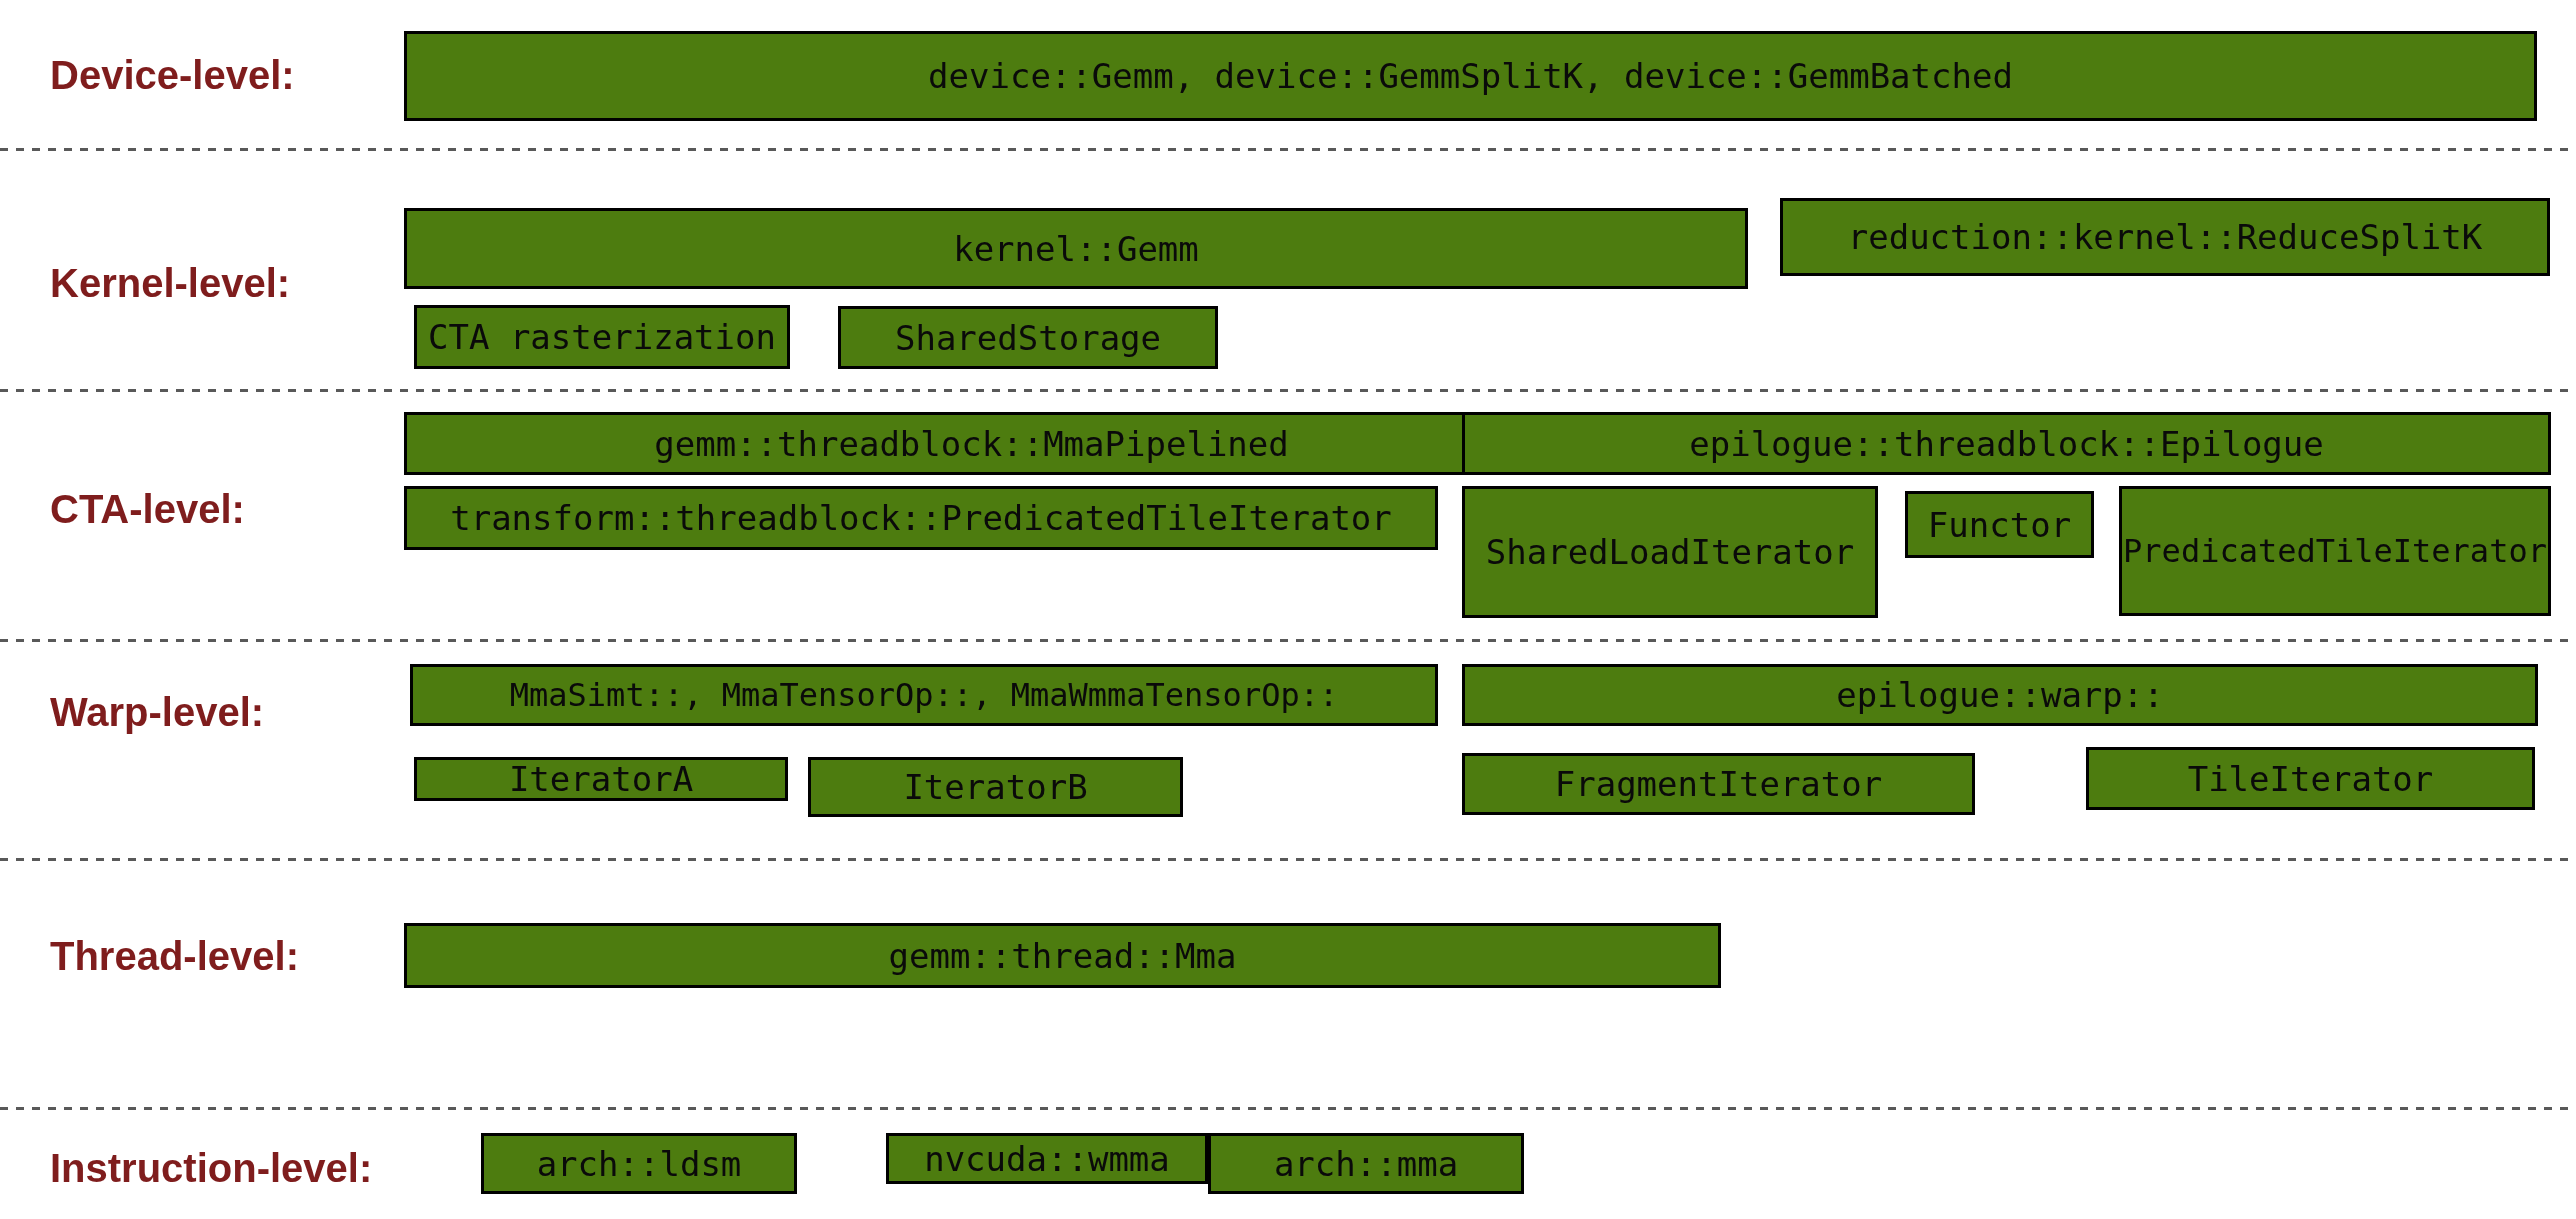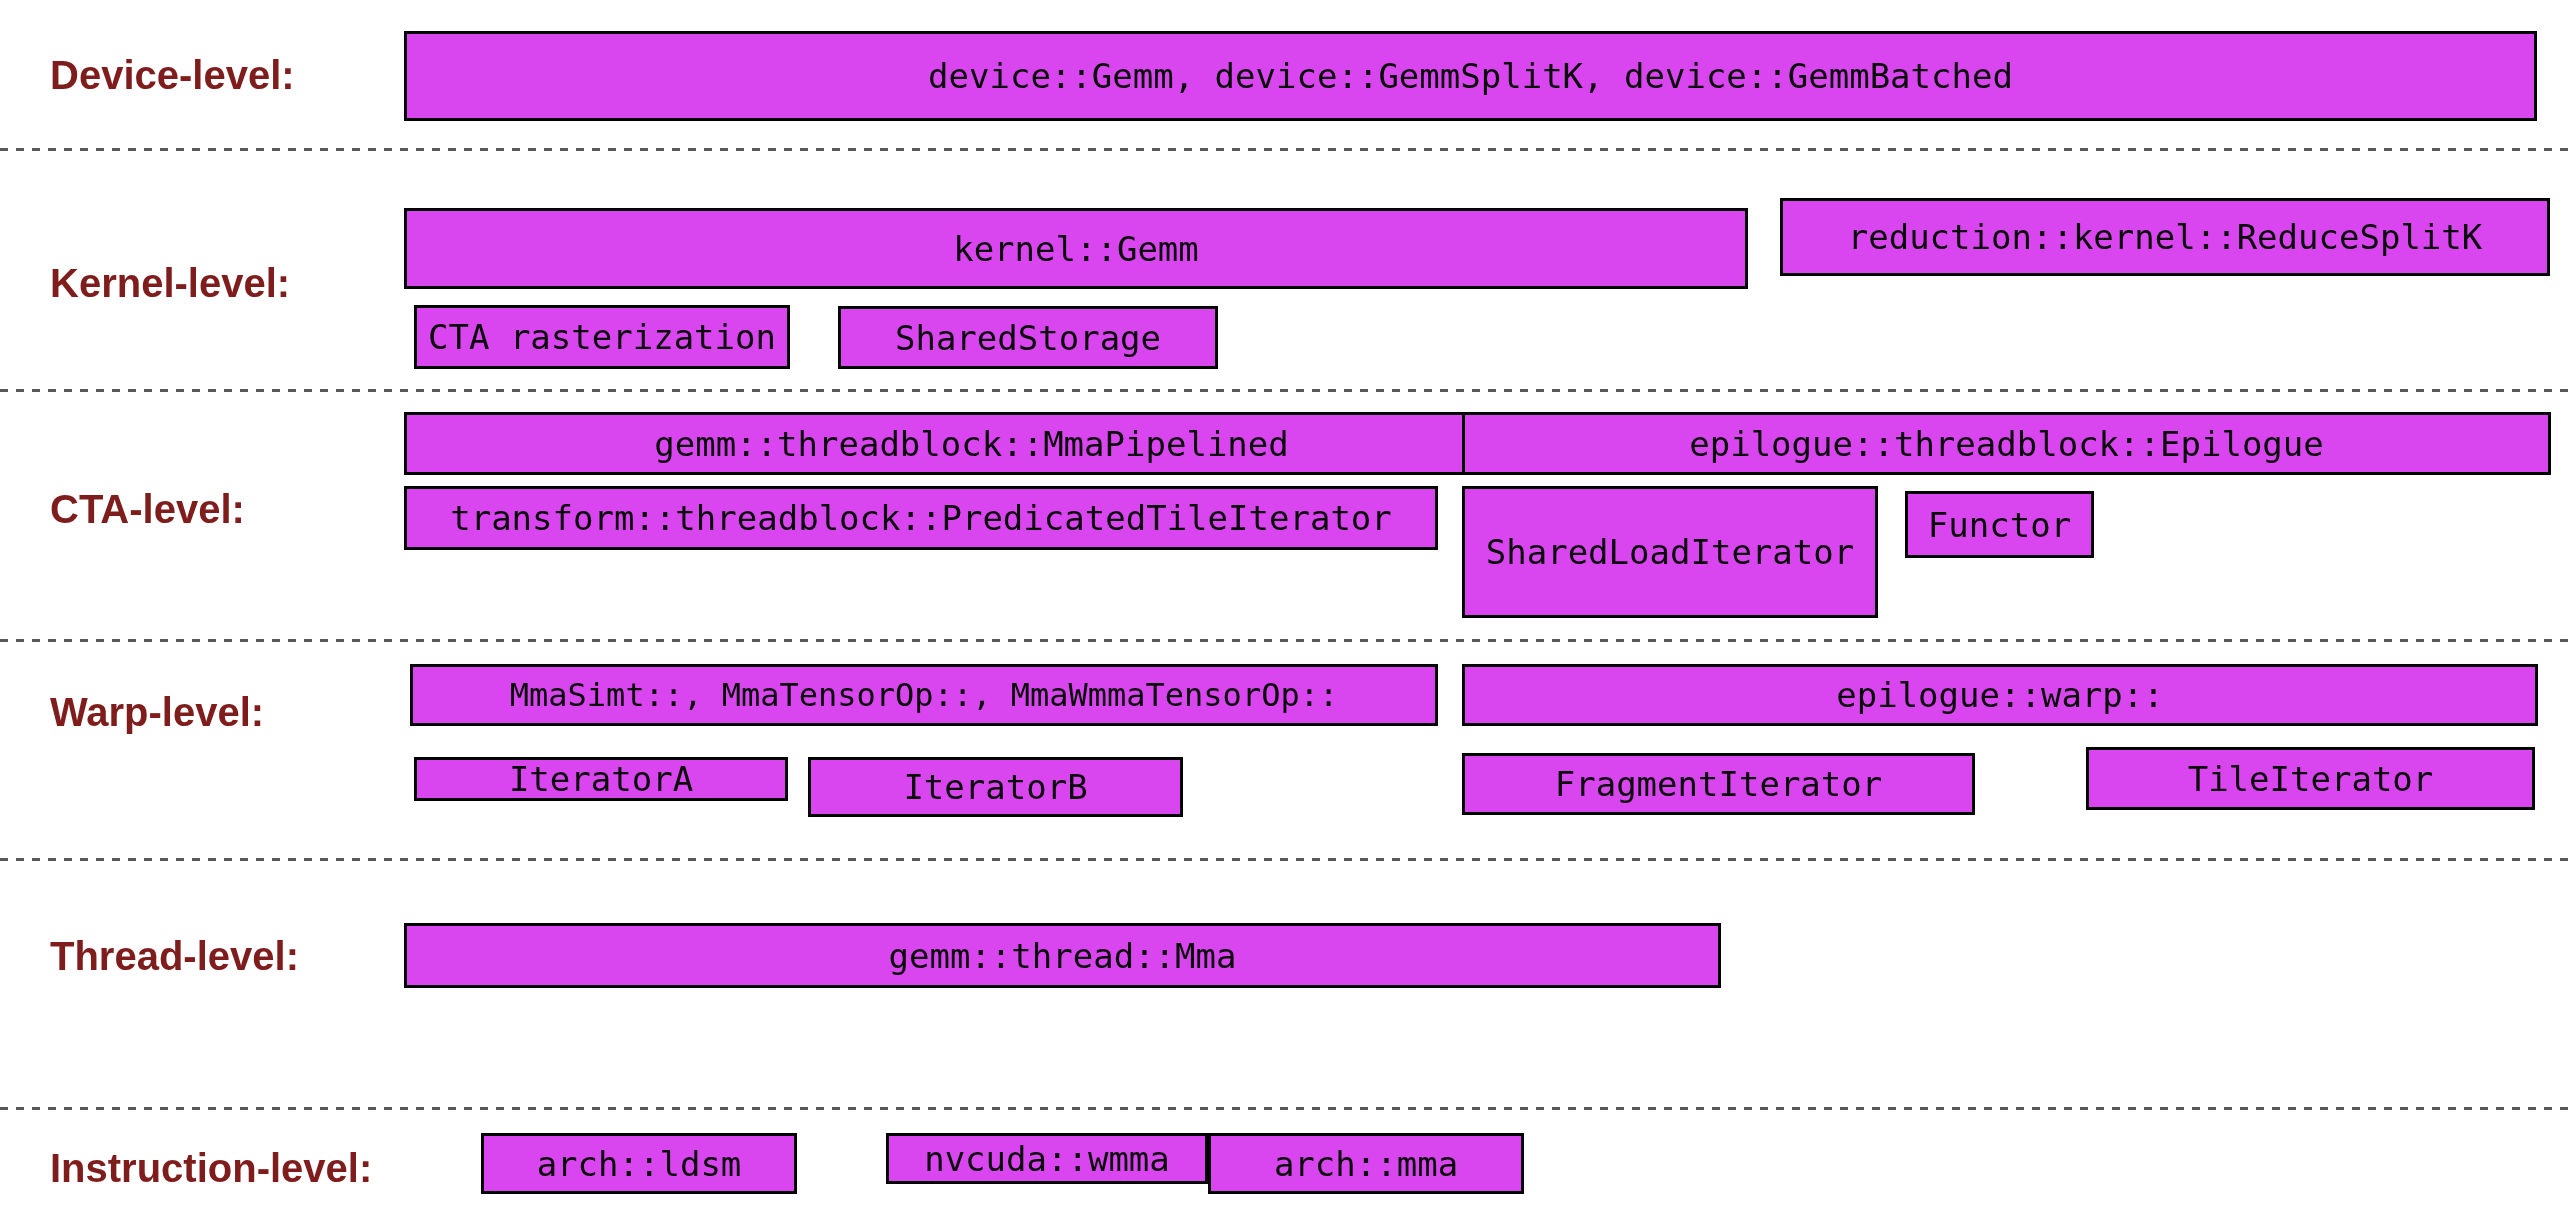--- a/index.html
+++ b/index.html
@@ -18,21 +18,21 @@
     font-weight:700;
     font-size:40px;
     letter-spacing:0px;
     color:#7f1d1d;
     white-space:nowrap;
   }
   .box{
     position:absolute;
     box-sizing:border-box;
     border:3.1px solid #000000;
-    background:#d946ef;
+    background:#4d7c0f;
     display:flex;
     align-items:center;
     justify-content:center;
     font-family:"DejaVu Sans Mono","Liberation Mono",monospace;
     font-size:34px;
     color:#0a0a0a;
     white-space:nowrap;
     overflow:hidden;
   }
   .box.fs42{font-size:32px;}
@@ -68,20 +68,21 @@
   <div class="box" style="left:1780px;top:198px;width:770px;height:78px">reduction::kernel::ReduceSplitK</div>
   <div class="box" style="left:414px;top:305px;width:376px;height:64px">CTA rasterization</div>
   <div class="box" style="left:838px;top:306px;width:380px;height:63px">SharedStorage</div>
 
   <div class="box" style="left:404px;top:412px;width:1135px;height:63px">gemm::threadblock::MmaPipelined</div>
   <div class="box" style="left:404px;top:486px;width:1034px;height:64px">transform::threadblock::PredicatedTileIterator</div>
 
   <div class="box" style="left:1462px;top:412px;width:1089px;height:63px">epilogue::threadblock::Epilogue</div>
   <div class="box" style="left:1462px;top:486px;width:416px;height:132px">SharedLoadIterator</div>
   <div class="box" style="left:1905px;top:491px;width:189px;height:67px">Functor</div>
+  <div class="box fs42" style="left:2119px;top:486px;width:432px;height:130px">PredicatedTileIterator</div>
 
   <div class="box fs42" style="left:410px;top:664px;width:1028px;height:62px">MmaSimt::, MmaTensorOp::, MmaWmmaTensorOp::</div>
   <div class="box" style="left:414px;top:757px;width:374px;height:44px">IteratorA</div>
   <div class="box" style="left:808px;top:757px;width:375px;height:60px">IteratorB</div>
   <div class="box" style="left:1462px;top:664px;width:1076px;height:62px">epilogue::warp::</div>
   <div class="box" style="left:1462px;top:753px;width:513px;height:62px">FragmentIterator</div>
   <div class="box" style="left:2086px;top:747px;width:449px;height:63px">TileIterator</div>
 
   <div class="box" style="left:404px;top:923px;width:1317px;height:65px">gemm::thread::Mma</div>
 

